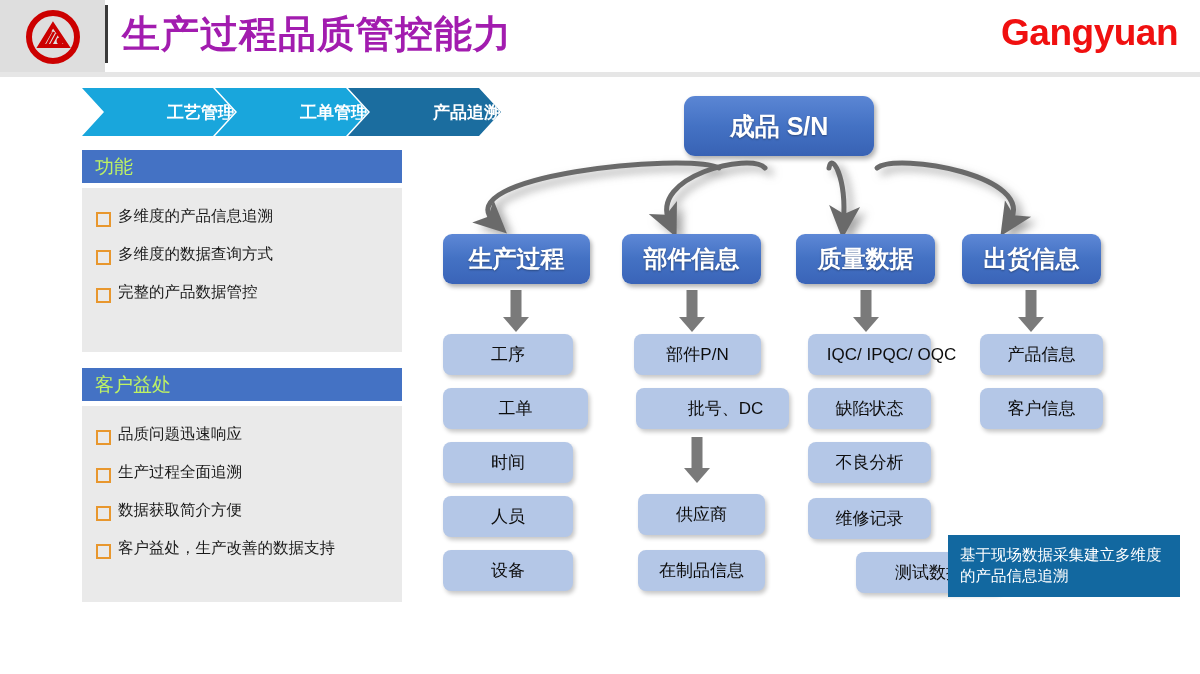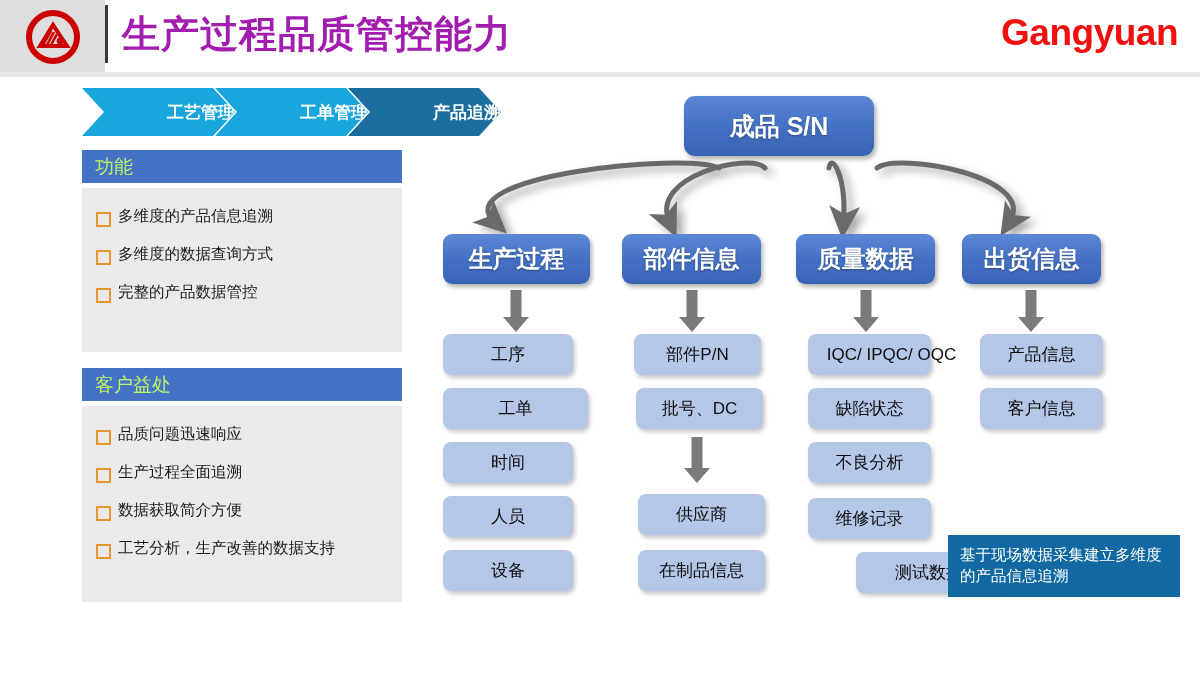--- a/index.html
+++ b/index.html
@@ -156,21 +156,21 @@
         <div class="bullet-row">
           <span class="bullet-mark"></span>
           <span class="bullet-text">生产过程全面追溯</span>
         </div>
         <div class="bullet-row">
           <span class="bullet-mark"></span>
           <span class="bullet-text">数据获取简介方便</span>
         </div>
         <div class="bullet-row">
           <span class="bullet-mark"></span>
-          <span class="bullet-text">工艺分析，生产改善的数据支持</span>
+          <span class="bullet-text">客户益处，生产改善的数据支持</span>
         </div>
       </div>
     </div>
 
   <svg class="svg-layer">
     <defs>
       <filter id="softshadow" x="-60%" y="-60%" width="240%" height="240%">
         <feDropShadow dx="6" dy="5" stdDeviation="4" flood-color="#8a8a8a" flood-opacity="0.75"></feDropShadow>
       </filter>
       <marker id="ahead" markerWidth="7" markerHeight="7" refX="3.2" refY="3.5" orient="auto">
@@ -228,21 +228,21 @@
       </div>
       <div class="leaf-box" style="left: 443px; top: 550px; width: 130px;">
         <span>设备</span>
       </div>
       <div class="cat-box" style="left: 622px; top: 234px; width: 139px;">
         <span>部件信息</span>
       </div>
       <div class="leaf-box" style="left: 634px; top: 334px; width: 127px;">
         <span>部件P/N</span>
       </div>
-      <div class="leaf-box" style="left: 636px; top: 388px; width: 127px;">
+      <div class="leaf-box" style="left: 636px; top: 388px; width: 127px; padding-left: 26px;">
         <span>批号、DC</span>
       </div>
       <div class="leaf-box" style="left: 638px; top: 494px; width: 127px;">
         <span>供应商</span>
       </div>
       <div class="leaf-box" style="left: 638px; top: 550px; width: 127px;">
         <span>在制品信息</span>
       </div>
       <div class="cat-box" style="left: 796px; top: 234px; width: 139px;">
         <span>质量数据</span>

